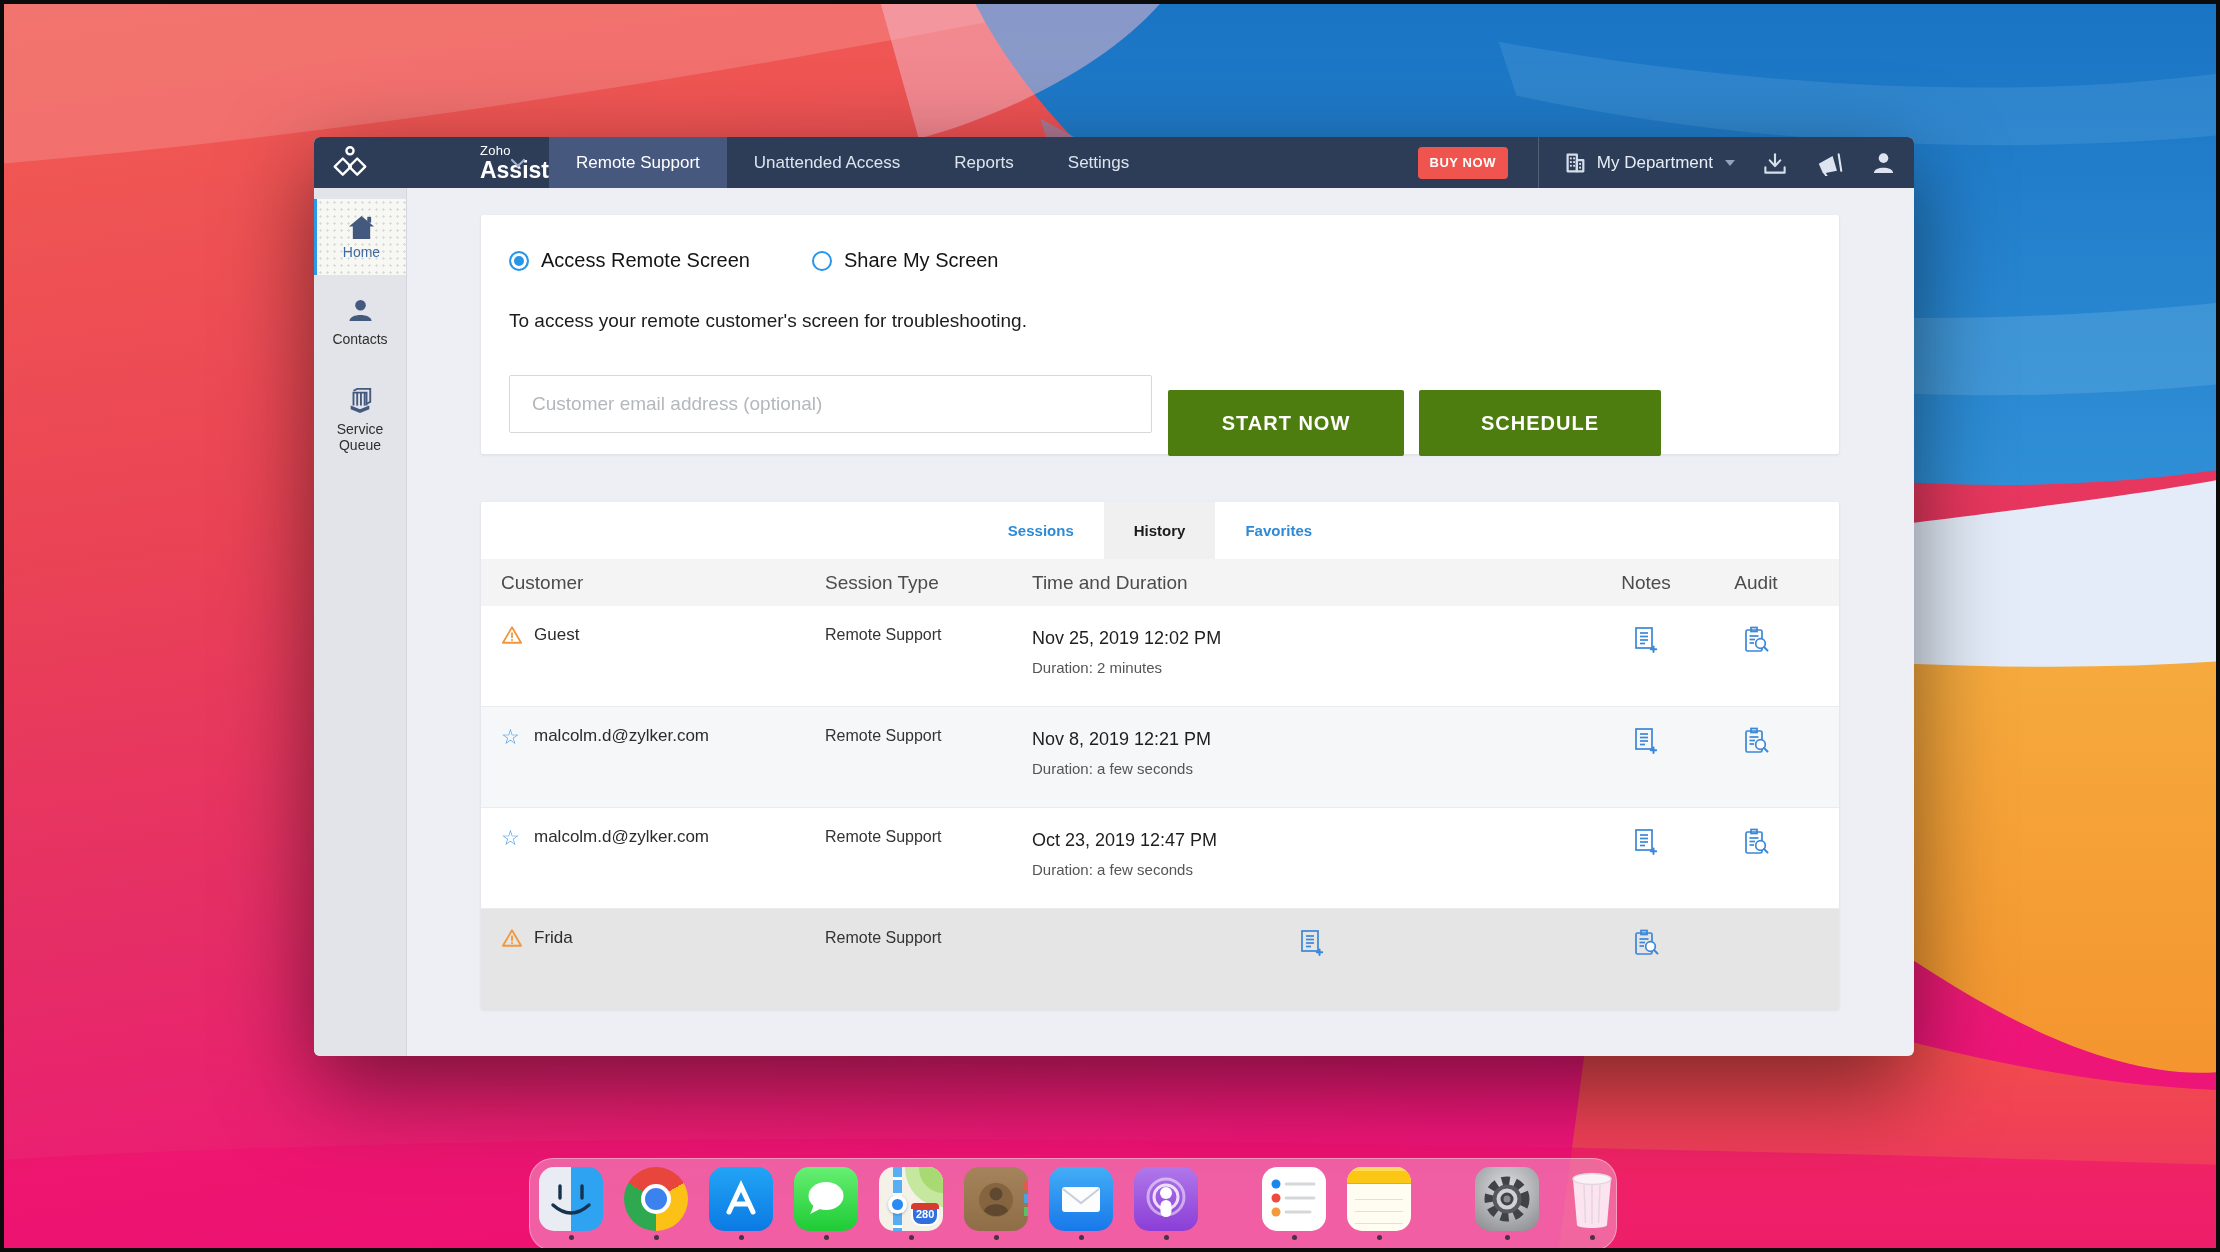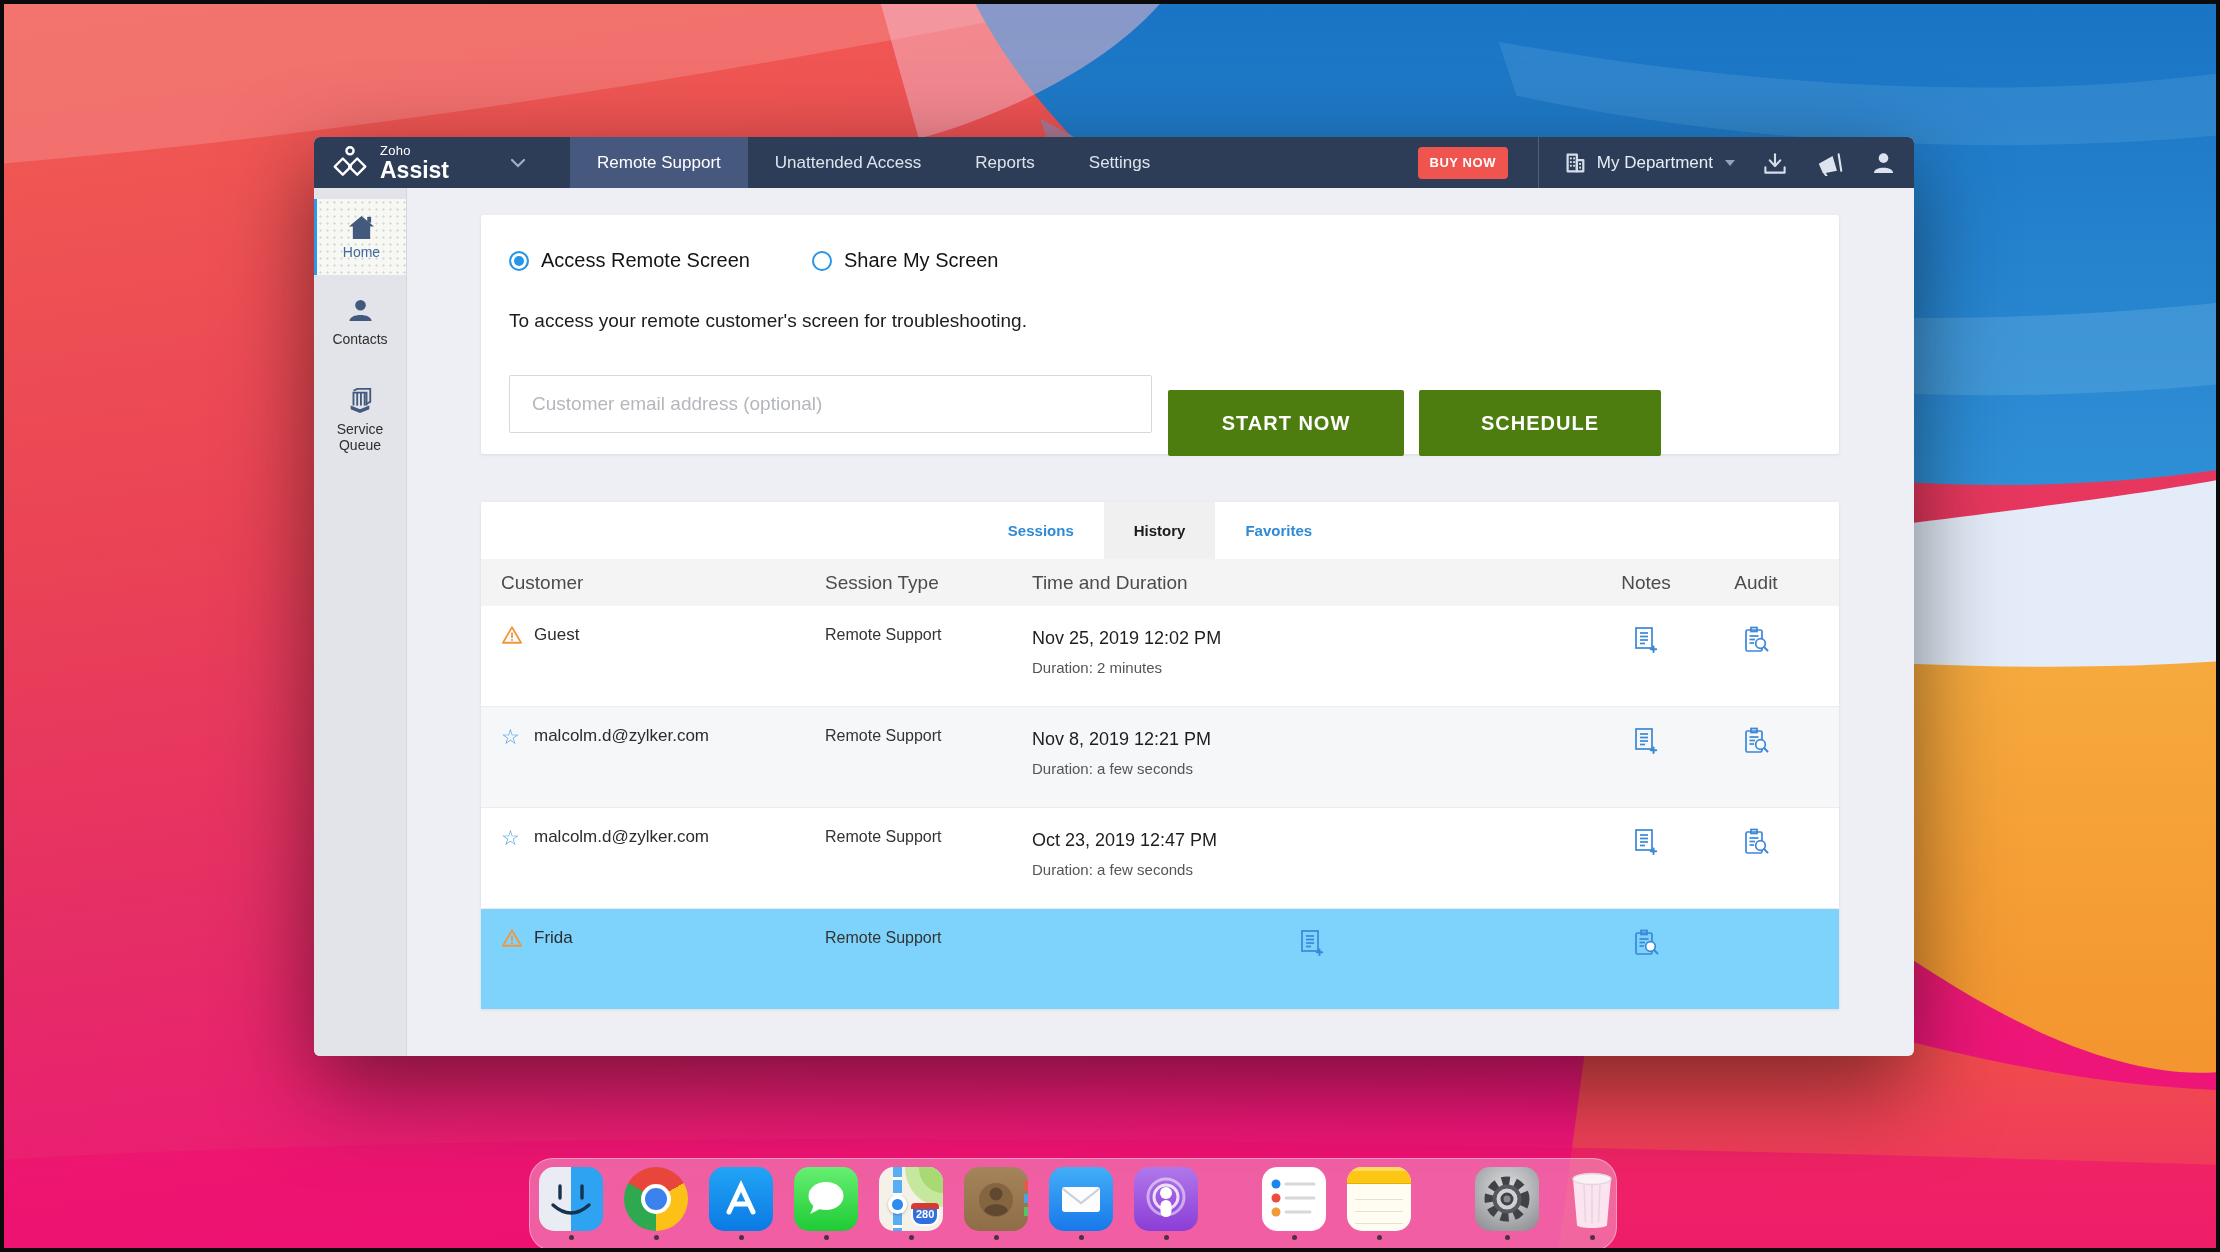--- a/index.html
+++ b/index.html
@@ -8,21 +8,21 @@
   .screen { position:relative; width:2220px; height:1252px; border:4px solid #0b0b0b; overflow:hidden; }
   .wallpaper { position:absolute; inset:0; }
 
   
   .window { position:absolute; left:310px; top:133px; width:1600px; height:919px;
             border-radius:6px; overflow:hidden; box-shadow:0 30px 90px rgba(0,0,0,.5);
             display:flex; flex-direction:column; background:#edeff4; }
 
   
   .navbar { height:51px; background:#2d3d57; display:flex; align-items:stretch; flex:0 0 51px; }
-  .brand { width:256px; display:flex; align-items:center; padding-left:18px; position:relative; }
+  .brand { width:235px; display:flex; align-items:center; padding-left:18px; position:relative;justify-content:space-between; }
   .brand svg { flex:0 0 auto; }
   .brand-text { margin-left:12px; color:#fff; line-height:1; }
   .brand-zoho { font-size:13px; letter-spacing:.3px; display:block; margin-bottom:2px; }
   .brand-assist { font-size:23px; font-weight:bold; display:block; }
   .brand-caret { position:absolute; left:196px; top:21px; }
   .nav-tabs { display:flex; align-items:stretch; }
   .nav-tab { display:flex; align-items:center; padding:0 27px; color:#dde4ee; font-size:17px; cursor:pointer; }
   .nav-tab.active { background:#47587e; color:#fff; }
   .nav-right { margin-left:auto; display:flex; align-items:center; padding-right:18px; }
   .buy-now { background:#ef554e; color:#fff; border:none; border-radius:4px; width:90px; height:32px;
@@ -72,21 +72,21 @@
   .tab.active { background:#f0f0f0; color:#1b1b1b; }
   .thead { height:47px; flex:0 0 47px; background:#f4f4f5; display:grid;
            grid-template-columns:324px 207px 559px 110px 110px; align-items:center; padding:0 20px; }
   .thead .th { font-size:19px; color:#4c4c4c; }
   .th-center { text-align:center; }
   .tbody { flex:1; display:flex; flex-direction:column; }
   .trow { flex:1; display:grid; grid-template-columns:33px 291px 207px 559px 110px 110px;
           padding:18px 20px 0 20px; }
   .trow + .trow { border-top:1px solid #ececee; }
   .trow.alt { background:#f6f7f8; }
-  .trow.alt2 { background:#7dd3fc; }
+  .trow.alt2 { background:#e5e5e5; }
   .cell-name { font-size:17px; color:#2c2c2c; padding-top:1px; }
   .cell-type { font-size:16px; color:#333; padding-top:2px; }
   .cell-time .t1 { font-size:18px; color:#1e1e1e; padding-top:4px; }
   .cell-time .t2 { font-size:15px; color:#555; margin-top:10px; }
   .cell-icon { display:flex; justify-content:center; padding-top:2px; }
   .row-flag { padding-top:1px; }
   .star-glyph { font-size:21px; color:#4aa0e6; line-height:1; }
 
   
   .dock { position:absolute; left:525px; top:1154px; width:1088px; height:93px; border-radius:24px;

